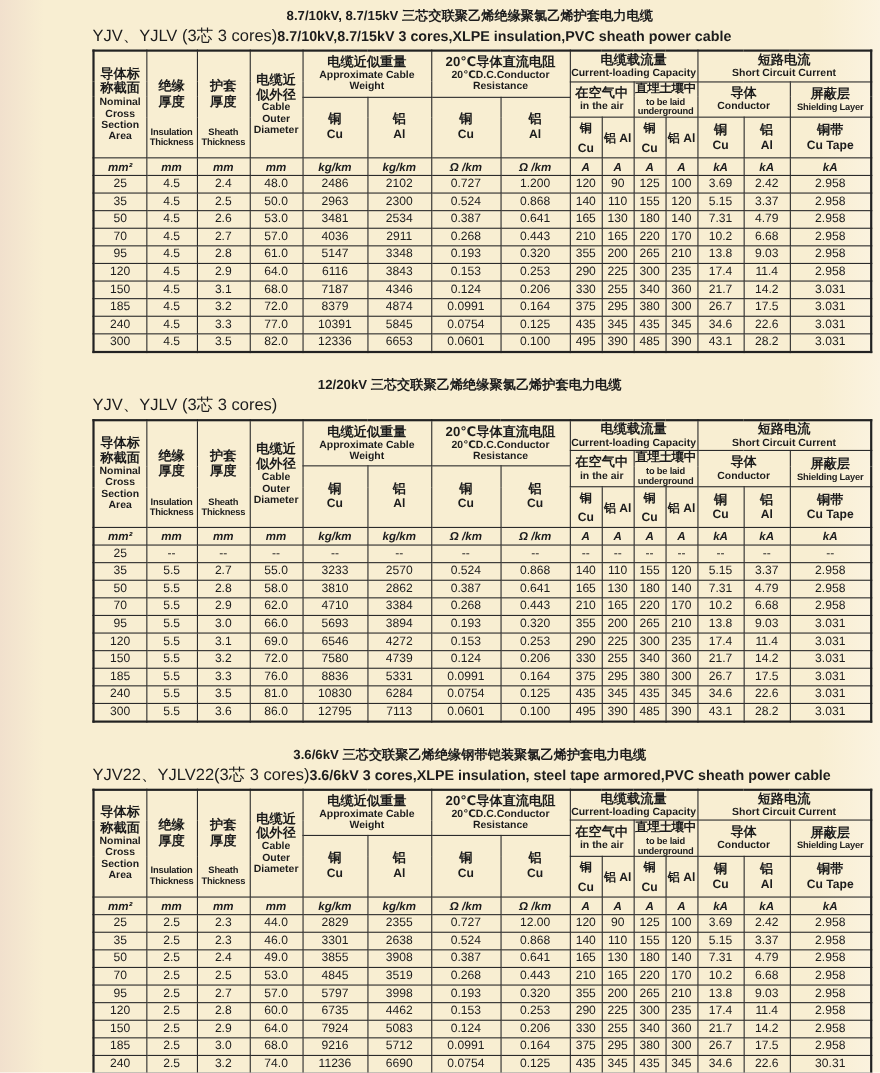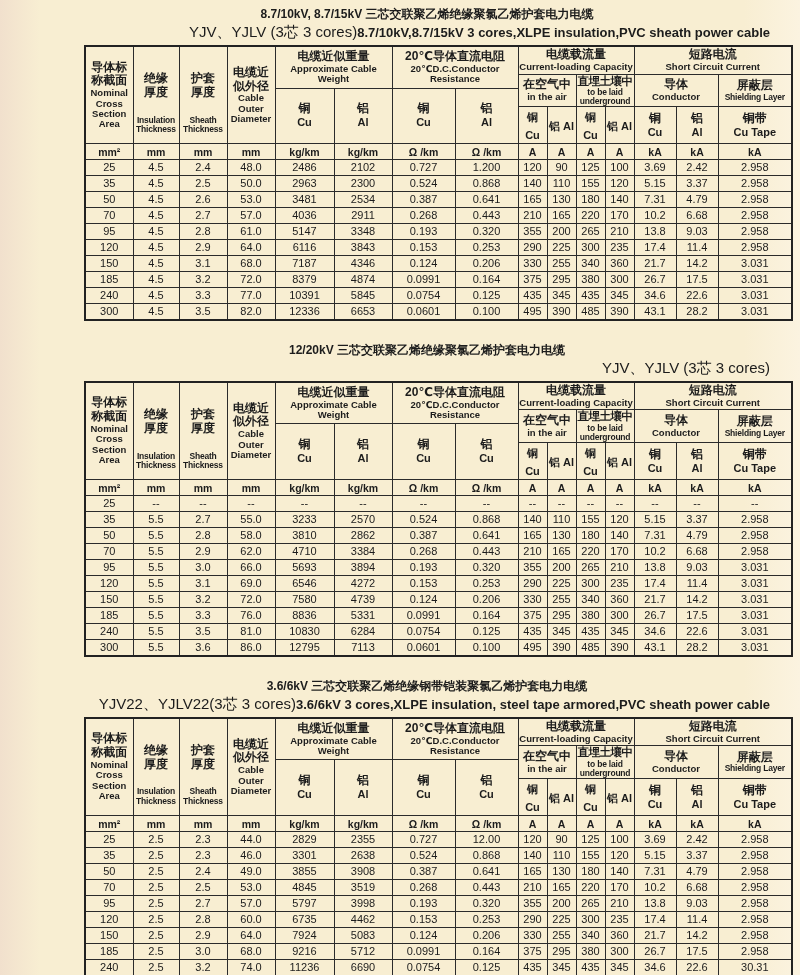--- a/index.html
+++ b/index.html
@@ -5,29 +5,29 @@
   html,body{margin:0;padding:0;}
   body{
     width:800px;height:975px;overflow:hidden;
     background:linear-gradient(90deg,#f1e0cd 0,#f8eed2 5%,#f8eed2 93%,#fbf3e0 100%);
     font-family:"Liberation Sans","DejaVu Sans",sans-serif;
     color:#1c1c1c;
   }
   .page{box-sizing:border-box;width:800px;padding:6px 30px 0 84px;}
   .tbl-block + .tbl-block{margin-top:21px;}
   .title-cn{font-size:12px;font-weight:bold;text-align:center;line-height:16px;white-space:nowrap;}
-  .title-row{display:flex;justify-content:flex-end;align-items:baseline;margin:1px 0 3px;}
+  .title-row{display:flex;justify-content:flex-start;align-items:baseline;margin:1px 0 3px;}
   .model{font-size:15px;white-space:nowrap;}
   .title-en{font-size:13px;font-weight:bold;text-align:right;white-space:nowrap;}
 
   table.spec{width:100%;border-collapse:collapse;table-layout:fixed;border:2px solid #222;}
   .spec th,.spec td{border:1px solid #2b2b2b;padding:0;text-align:center;vertical-align:middle;overflow:hidden;font-weight:normal;}
   tr.hA{height:28px;} tr.hB{height:14px;} tr.hC{height:15px;} tr.hD{height:28px;}
   tr.units{height:16px;}
-  .units th{font-size:10.5px;font-weight:bold;}
+  .units th{font-size:10.5px;font-weight:bold;font-style:italic;}
   .spec tbody tr{height:16px;}
   .spec tbody td{font-size:11px;line-height:13px;}
 
   .cn{display:block;font-size:12px;font-weight:bold;line-height:1.15;}
   .cn.w2{width:2.2em;margin:16px auto;}
   .cn.w3{width:3.4em;margin:0 auto;}
   .cn.tight{font-size:11.5px;letter-spacing:-0.5px;}
   .en{display:block;font-size:9.5px;font-weight:bold;line-height:1.1;}
   .en.sm{font-size:8.5px;letter-spacing:-0.2px;}
   .en2{display:block;font-size:11px;font-weight:bold;line-height:1.2;}

